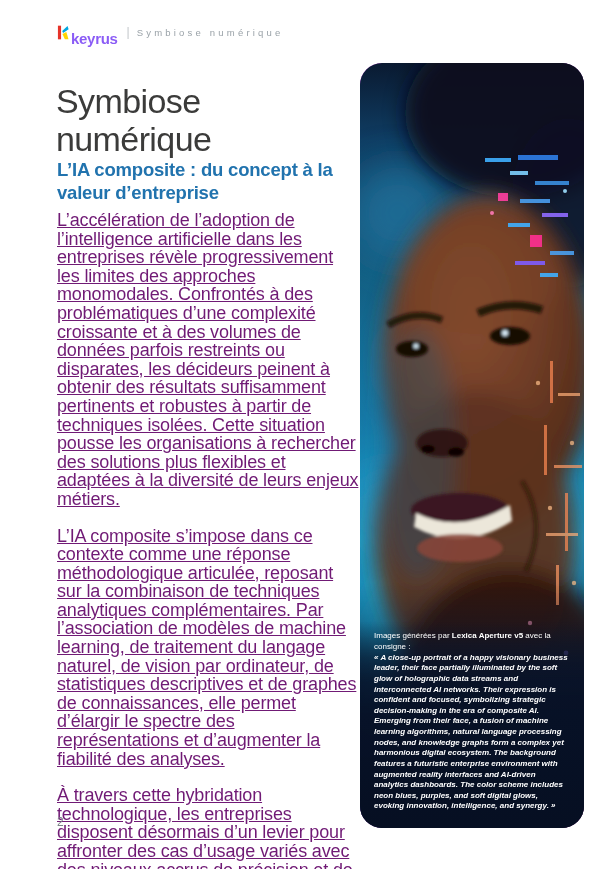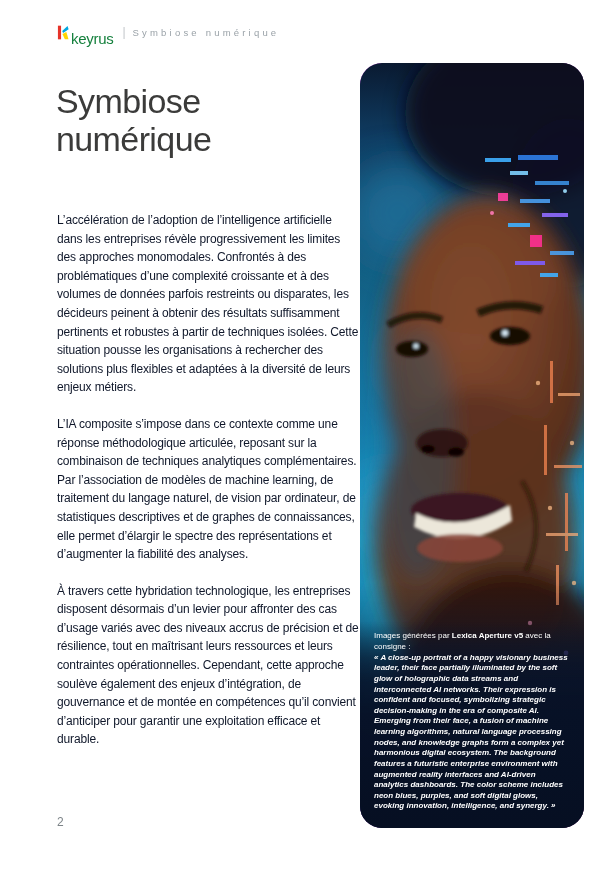--- a/index.html
+++ b/index.html
@@ -4,36 +4,36 @@
 <style>
   html,body{margin:0;padding:0;background:#ffffff;}
   .page{
     position:relative;width:612px;height:869px;background:#ffffff;overflow:hidden;
     font-family:"Liberation Sans","DejaVu Sans",sans-serif;
   }
   
   .header{position:absolute;left:57px;top:22px;display:flex;align-items:center;height:20px;}
   .logo{display:flex;align-items:center;gap:1px;}
   .logo-k{display:block;width:12px;height:15px;margin-right:1px;}
-  .logo-word{font-size:15px;font-weight:400;color:#15803d;letter-spacing:-0.3px;margin-top:12px;}
+  .logo-word{font-size:15px;font-weight:700;color:#8b5cf6;letter-spacing:-0.3px;margin-top:12px;}
   .logo-sep{color:#c3c7cb;font-size:12px;font-weight:300;margin:0 7px 0 9px;}
   .doc-title{font-size:9.5px;color:#9aa2a8;letter-spacing:3.2px;font-weight:400;}
   
   .title{
     position:absolute;left:56px;top:82px;width:285px;margin:0;
     font-size:34px;line-height:38px;font-weight:400;color:#3b3b3a;letter-spacing:-0.6px;
   }
   .subtitle{
     position:absolute;left:57px;top:158px;width:300px;margin:0;
     font-size:18.5px;line-height:23px;font-weight:700;color:#2173ae;letter-spacing:-0.2px;
   }
   .bodycopy{position:absolute;left:57px;top:211px;width:302px;}
   .bodycopy p{
-    margin:0 0 18px 0;font-size:12px;line-height:18.6px;color:#0f172a;
-    letter-spacing:-0.15px;font-weight:400;
+    margin:0 0 18px 0;font-size:18px;line-height:18.6px;color:#701a75;
+    letter-spacing:-0.15px;font-weight:400;text-decoration:underline;
   }
   
   .page-number{position:absolute;left:57px;top:815px;font-size:12px;color:#7d8488;}
   
   .figure{
     position:absolute;left:360px;top:63px;width:224px;height:765px;
     border-radius:22px;overflow:hidden;background:#d946ef;
   }
   .fig-art{position:absolute;inset:0;display:block;}
   .fig-caption{
@@ -57,20 +57,21 @@
         <polygon points="5.6,6.4 11.4,1.0 12.6,4.4 6.6,8.6" fill="#00a7e1"></polygon>
         <polygon points="5.9,9.6 10.1,7.5 12.5,15.4 8.5,15.4" fill="#ffd500"></polygon>
       </svg>
       <span class="logo-word">keyrus</span>
     </span>
     <span class="logo-sep">|</span>
     <span class="doc-title">Symbiose numérique</span>
   </div>
 
   <h1 class="title">Symbiose numérique</h1>
+  <h2 class="subtitle">L’IA composite : du concept à la valeur d’entreprise</h2>
 
   <div class="bodycopy">
     <p>L’accélération de l’adoption de l’intelligence artificielle dans les entreprises révèle progressivement les limites des approches monomodales. Confrontés à des problématiques d’une complexité croissante et à des volumes de données parfois restreints ou disparates, les décideurs peinent à obtenir des résultats suffisamment pertinents et robustes à partir de techniques isolées. Cette situation pousse les organisations à rechercher des solutions plus flexibles et adaptées à la diversité de leurs enjeux métiers.</p>
     <p>L’IA composite s’impose dans ce contexte comme une réponse méthodologique articulée, reposant sur la combinaison de techniques analytiques complémentaires. Par l’association de modèles de machine learning, de traitement du langage naturel, de vision par ordinateur, de statistiques descriptives et de graphes de connaissances, elle permet d’élargir le spectre des représentations et d’augmenter la fiabilité des analyses.</p>
     <p>À travers cette hybridation technologique, les entreprises disposent désormais d’un levier pour affronter des cas d’usage variés avec des niveaux accrus de précision et de résilience, tout en maîtrisant leurs ressources et leurs contraintes opérationnelles. Cependant, cette approche soulève également des enjeux d’intégration, de gouvernance et de montée en compétences qu’il convient d’anticiper pour garantir une exploitation efficace et durable.</p>
   </div>
 
   <figure class="figure" style="margin:0">
     <svg class="fig-art" viewBox="0 0 224 765" preserveAspectRatio="none" aria-hidden="true">
       <defs>

